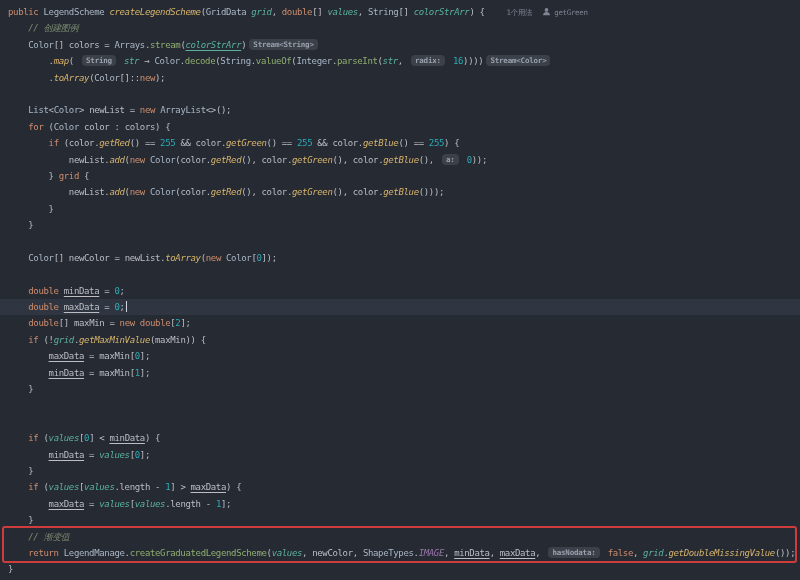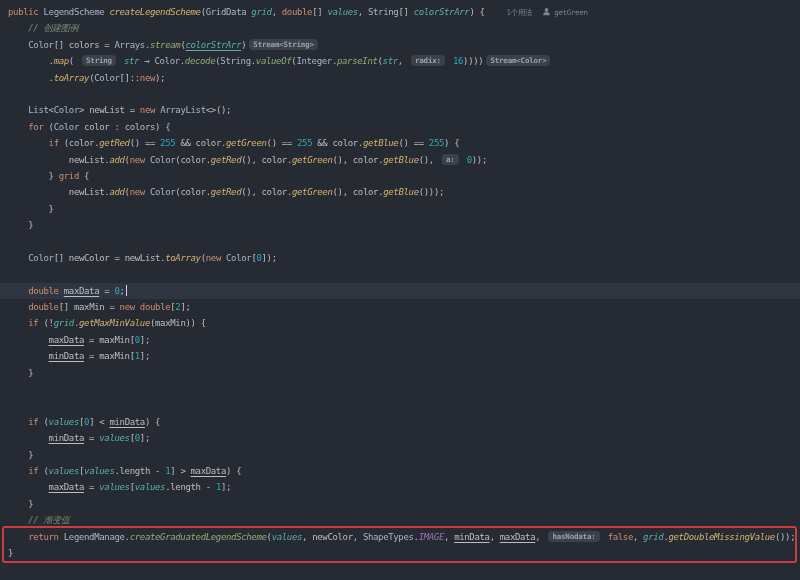--- a/index.html
+++ b/index.html
@@ -10,21 +10,21 @@
     font-family:"DejaVu Sans Mono", monospace;
     font-size:9px; letter-spacing:-0.35px;
     color:var(--d,#bcbec4);
     padding-top:4px;
   }
   .code-line{ height:16.4px; line-height:16.4px; white-space:pre; padding-left:8px; }
   .caret-line{ background:var(--caretline,#2f3642); }
   .tk-kw{ color:var(--kw); }
   .tk-ty{ color:var(--ty); }
   .tk-m{ color:var(--m);font-style:italic; }
-  .tk-sm{ color:var(--sm); font-style:italic; }
+  .tk-sm{ color:var(--sm); }
   .tk-pa{ color:var(--pa); font-style:italic; }
   .tk-lo{ color:var(--lo); }
   .tk-nu{ color:var(--nu); }
   .tk-cm{ color:var(--cm); font-style:italic; }
   .tk-fi{ color:var(--fi); font-style:italic; }
   .tk-d{ color:var(--d); }
   .u{ text-decoration:underline; text-underline-offset:2px; }
   .chip{
     display:inline-block; background:var(--chipbg,#3b4049); color:var(--chiptext,#9aa1ae);
     border-radius:4px; padding:0 4px; margin:0 3px; font-size:7.5px; line-height:11px;
@@ -59,20 +59,21 @@
       <div class="code-line"><span class="tk tk-d">    </span><span class="tk tk-kw">for</span><span class="tk tk-d"> (</span><span class="tk tk-ty">Color</span><span class="tk tk-d"> </span><span class="tk tk-lo">color</span><span class="tk tk-d"> : </span><span class="tk tk-lo">colors</span><span class="tk tk-d">) {</span></div>
       <div class="code-line"><span class="tk tk-d">        </span><span class="tk tk-kw">if</span><span class="tk tk-d"> (</span><span class="tk tk-lo">color</span><span class="tk tk-d">.</span><span class="tk tk-m">getRed</span><span class="tk tk-d">() == </span><span class="tk tk-nu">255</span><span class="tk tk-d"> &amp;&amp; </span><span class="tk tk-lo">color</span><span class="tk tk-d">.</span><span class="tk tk-m">getGreen</span><span class="tk tk-d">() == </span><span class="tk tk-nu">255</span><span class="tk tk-d"> &amp;&amp; </span><span class="tk tk-lo">color</span><span class="tk tk-d">.</span><span class="tk tk-m">getBlue</span><span class="tk tk-d">() == </span><span class="tk tk-nu">255</span><span class="tk tk-d">) {</span></div>
       <div class="code-line"><span class="tk tk-d">            </span><span class="tk tk-lo">newList</span><span class="tk tk-d">.</span><span class="tk tk-m">add</span><span class="tk tk-d">(</span><span class="tk tk-kw">new</span><span class="tk tk-d"> </span><span class="tk tk-ty">Color</span><span class="tk tk-d">(</span><span class="tk tk-lo">color</span><span class="tk tk-d">.</span><span class="tk tk-m">getRed</span><span class="tk tk-d">(), </span><span class="tk tk-lo">color</span><span class="tk tk-d">.</span><span class="tk tk-m">getGreen</span><span class="tk tk-d">(), </span><span class="tk tk-lo">color</span><span class="tk tk-d">.</span><span class="tk tk-m">getBlue</span><span class="tk tk-d">(), </span><span class="chip">a:</span><span class="tk tk-d"> </span><span class="tk tk-nu">0</span><span class="tk tk-d">));</span></div>
       <div class="code-line"><span class="tk tk-d">        } </span><span class="tk tk-kw">grid</span><span class="tk tk-d"> {</span></div>
       <div class="code-line"><span class="tk tk-d">            </span><span class="tk tk-lo">newList</span><span class="tk tk-d">.</span><span class="tk tk-m">add</span><span class="tk tk-d">(</span><span class="tk tk-kw">new</span><span class="tk tk-d"> </span><span class="tk tk-ty">Color</span><span class="tk tk-d">(</span><span class="tk tk-lo">color</span><span class="tk tk-d">.</span><span class="tk tk-m">getRed</span><span class="tk tk-d">(), </span><span class="tk tk-lo">color</span><span class="tk tk-d">.</span><span class="tk tk-m">getGreen</span><span class="tk tk-d">(), </span><span class="tk tk-lo">color</span><span class="tk tk-d">.</span><span class="tk tk-m">getBlue</span><span class="tk tk-d">()));</span></div>
       <div class="code-line"><span class="tk tk-d">        }</span></div>
       <div class="code-line"><span class="tk tk-d">    }</span></div>
       <div class="code-line"></div>
       <div class="code-line"><span class="tk tk-d">    </span><span class="tk tk-ty">Color</span><span class="tk tk-d">[] </span><span class="tk tk-lo">newColor</span><span class="tk tk-d"> = </span><span class="tk tk-lo">newList</span><span class="tk tk-d">.</span><span class="tk tk-m">toArray</span><span class="tk tk-d">(</span><span class="tk tk-kw">new</span><span class="tk tk-d"> </span><span class="tk tk-ty">Color</span><span class="tk tk-d">[</span><span class="tk tk-nu">0</span><span class="tk tk-d">]);</span></div>
       <div class="code-line"></div>
+      <div class="code-line"><span class="tk tk-d">    </span><span class="tk tk-kw">double</span><span class="tk tk-d"> </span><span class="tk tk-lo u">minData</span><span class="tk tk-d"> = </span><span class="tk tk-nu">0</span><span class="tk tk-d">;</span></div>
       <div class="code-line caret-line"><span class="tk tk-d">    </span><span class="tk tk-kw">double</span><span class="tk tk-d"> </span><span class="tk tk-lo u">maxData</span><span class="tk tk-d"> = </span><span class="tk tk-nu">0</span><span class="tk tk-d">;</span><span class="caret-mark"></span></div>
       <div class="code-line"><span class="tk tk-d">    </span><span class="tk tk-kw">double</span><span class="tk tk-d">[] </span><span class="tk tk-lo">maxMin</span><span class="tk tk-d"> = </span><span class="tk tk-kw">new</span><span class="tk tk-d"> </span><span class="tk tk-kw">double</span><span class="tk tk-d">[</span><span class="tk tk-nu">2</span><span class="tk tk-d">];</span></div>
       <div class="code-line"><span class="tk tk-d">    </span><span class="tk tk-kw">if</span><span class="tk tk-d"> (!</span><span class="tk tk-pa">grid</span><span class="tk tk-d">.</span><span class="tk tk-m">getMaxMinValue</span><span class="tk tk-d">(</span><span class="tk tk-lo">maxMin</span><span class="tk tk-d">)) {</span></div>
       <div class="code-line"><span class="tk tk-d">        </span><span class="tk tk-lo u">maxData</span><span class="tk tk-d"> = </span><span class="tk tk-lo">maxMin</span><span class="tk tk-d">[</span><span class="tk tk-nu">0</span><span class="tk tk-d">];</span></div>
       <div class="code-line"><span class="tk tk-d">        </span><span class="tk tk-lo u">minData</span><span class="tk tk-d"> = </span><span class="tk tk-lo">maxMin</span><span class="tk tk-d">[</span><span class="tk tk-nu">1</span><span class="tk tk-d">];</span></div>
       <div class="code-line"><span class="tk tk-d">    }</span></div>
       <div class="code-line"></div>
       <div class="code-line"></div>
       <div class="code-line"><span class="tk tk-d">    </span><span class="tk tk-kw">if</span><span class="tk tk-d"> (</span><span class="tk tk-pa">values</span><span class="tk tk-d">[</span><span class="tk tk-nu">0</span><span class="tk tk-d">] &lt; </span><span class="tk tk-lo u">minData</span><span class="tk tk-d">) {</span></div>
       <div class="code-line"><span class="tk tk-d">        </span><span class="tk tk-lo u">minData</span><span class="tk tk-d"> = </span><span class="tk tk-pa">values</span><span class="tk tk-d">[</span><span class="tk tk-nu">0</span><span class="tk tk-d">];</span></div>

